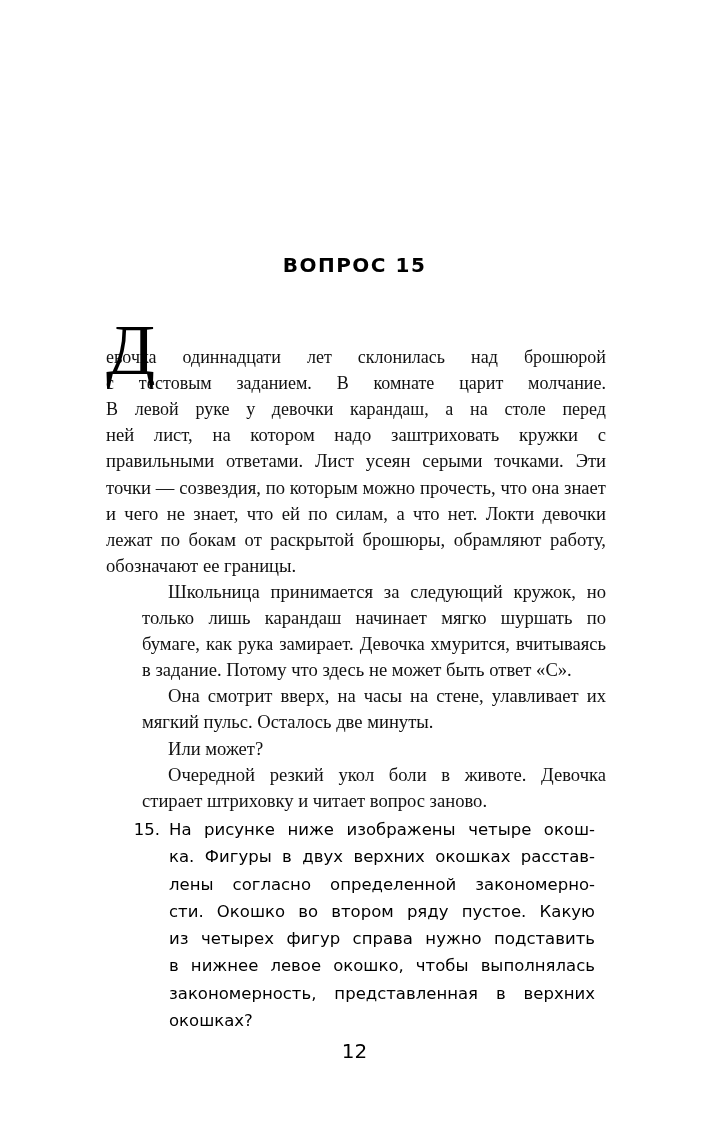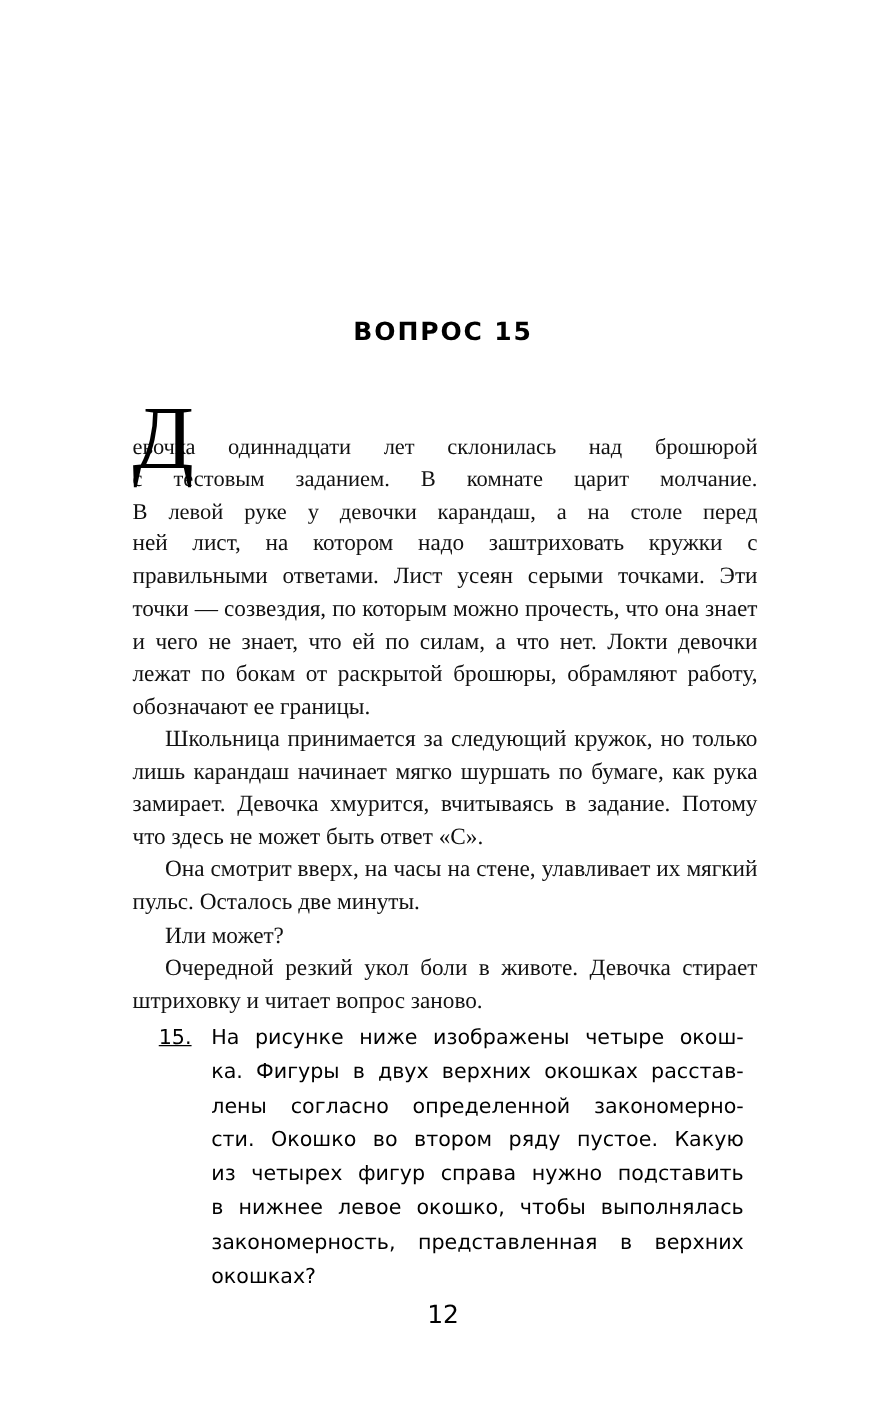--- a/index.html
+++ b/index.html
@@ -42,20 +42,21 @@
   .para {
     margin: 0;
     font-size: 18.6px;
     line-height: 26.1px;
     text-align: justify;
     text-justify: inter-word;
     hyphens: manual;
   }
   .para + .para {
     text-indent: 26px;
+    margin-left: 36px;
   }
   .dropcap-para {
     position: relative;
     min-height: 78px;
   }
   .dropcap {
     position: absolute;
     left: 0;
     top: -4px;
     font-family: "Liberation Serif", serif;
@@ -83,24 +84,23 @@
     line-height: 27.3px;
     color: #000000;
   }
   .q-row {
     display: flex;
     align-items: flex-start;
   }
   .q-num {
     width: 42px;
     flex: 0 0 42px;
-    text-align: left;
+    text-align: right;
     padding-right: 9px;
     box-sizing: border-box;
-    text-decoration: underline;
   }
   .q-text {
     flex: 1 1 auto;
   }
   .q-text .l {
     display: block;
     text-align: justify;
     text-align-last: justify;
   }
   .q-text .l.last {

